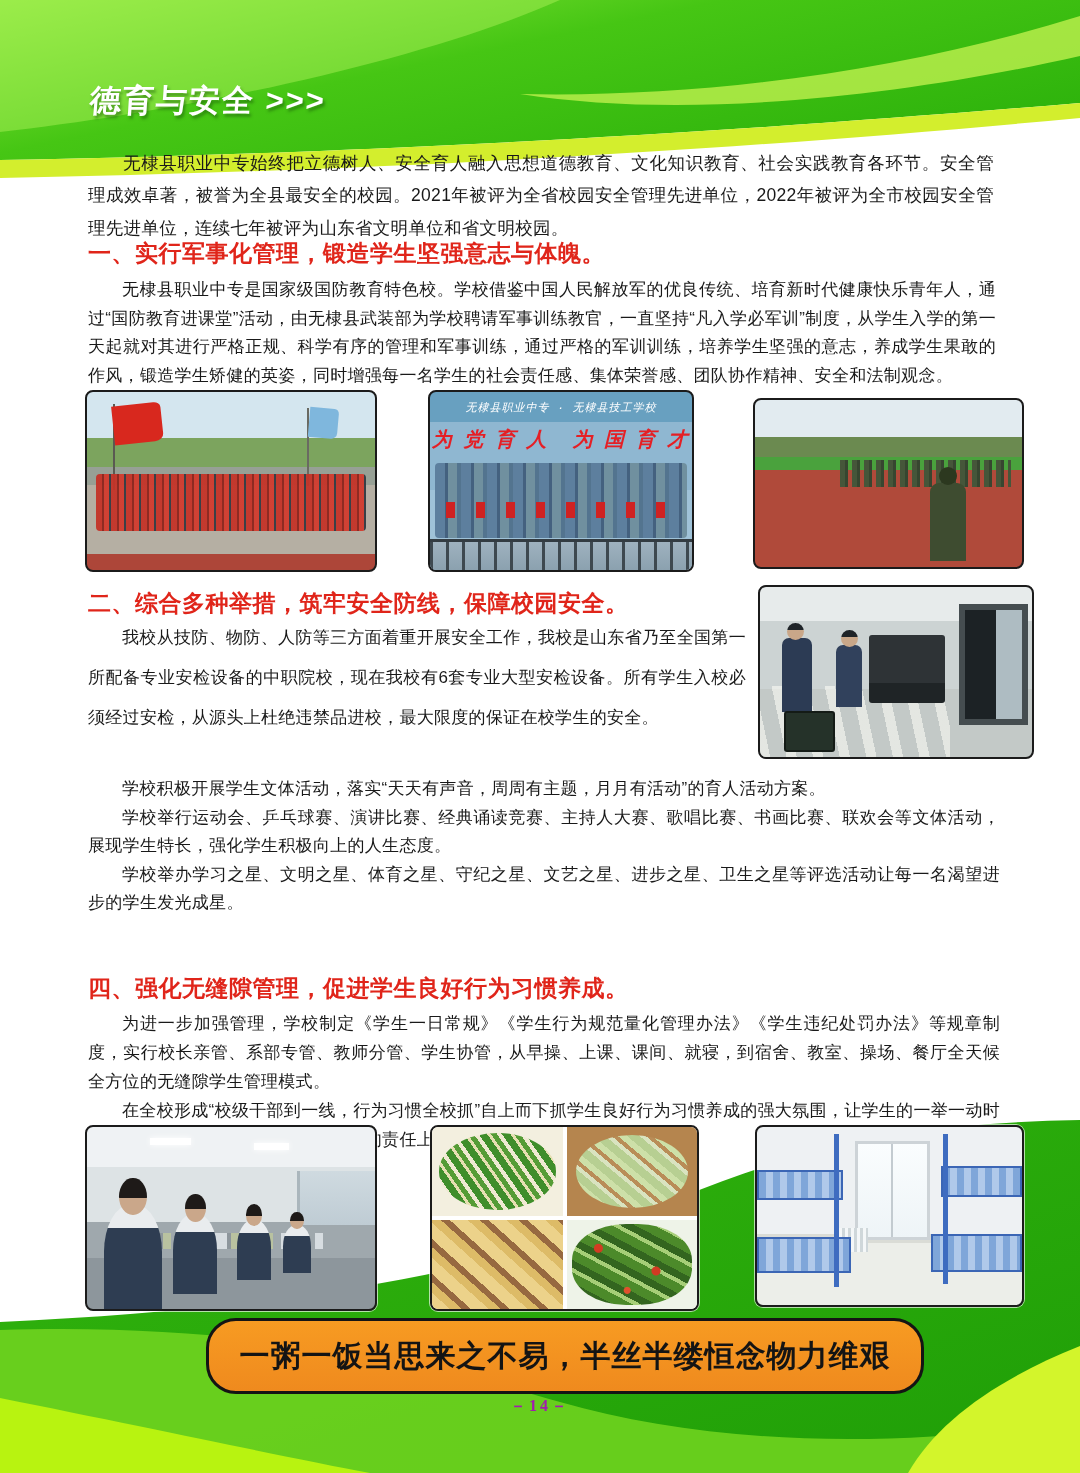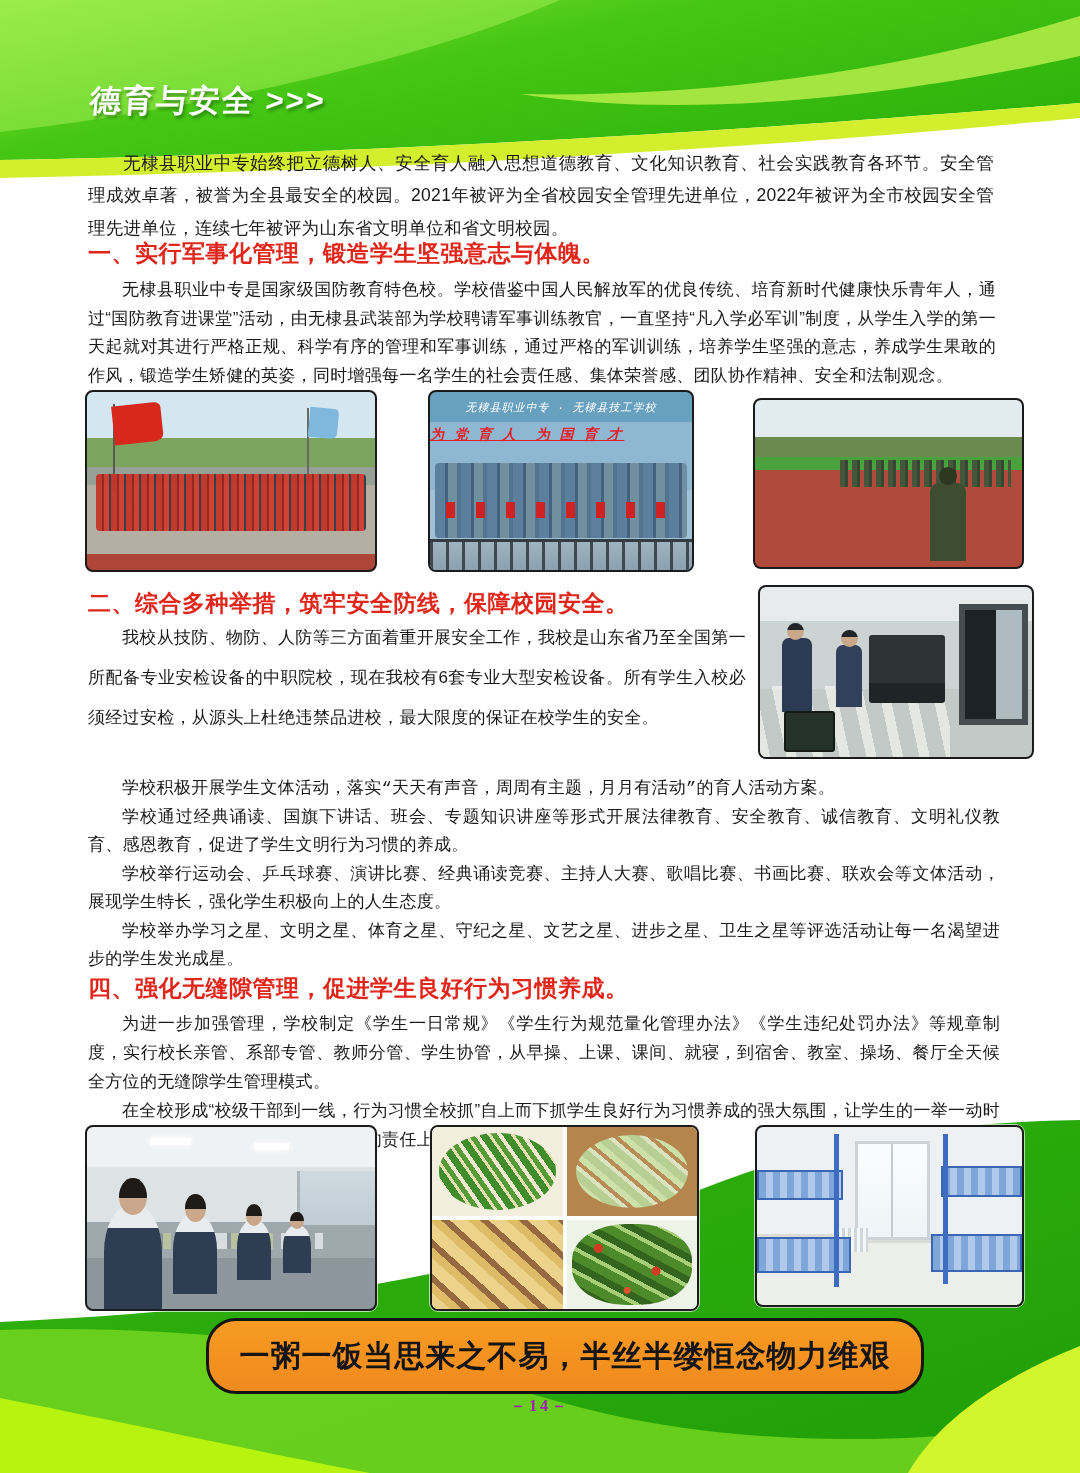--- a/index.html
+++ b/index.html
@@ -20,21 +20,21 @@
     position:absolute;z-index:2;margin:0;color:#191919;font-size:17px;
     text-align:justify;text-indent:2em;letter-spacing:.3px;
   }
   .intro{left:88px;top:147px;width:906px;font-size:17.5px;line-height:1.85;}
   .sec-h{
     position:absolute;left:88px;z-index:2;margin:0;
     font-size:23px;font-weight:700;color:#e0251a;letter-spacing:.5px;
   }
   .s1-body{left:88px;top:276px;width:908px;line-height:1.68;}
   .s2-body{left:88px;top:618px;width:658px;line-height:2.35;}
-  .s3-body{left:88px;top:775px;width:912px;line-height:1.68;font-family:Liberation Mono, monospace;}
+  .s3-body{left:88px;top:775px;width:912px;line-height:1.68;}
   .s4-body{left:88px;top:1010px;width:912px;line-height:1.7;}
 
   
   .photo{
     position:absolute;z-index:2;border:2px solid #1b1b1b;border-radius:8px;
     overflow:hidden;box-shadow:0 0 0 1px rgba(255,255,255,.65);
   }
   .photo i{display:block;position:absolute;}
 
   
@@ -44,21 +44,21 @@
   .phA .flag-blue{right:13%;top:9%;width:10%;height:17%;background:#7fb7dd;border-radius:0 16% 20% 0;transform:rotate(5deg);}
   .phA .pole-blue{right:23%;top:9%;width:2px;height:44%;background:#6a6a62;}
   .phA .crowd{left:3%;right:3%;top:46%;height:32%;
     background:
       repeating-linear-gradient(90deg,#c43328 0 6px,#8c241c 6px 8px,#d23b2e 8px 13px,#333a42 13px 15px);
     border-radius:4px;opacity:.95;}
   
   .phB{background:linear-gradient(180deg,#68a0c0 0 17%,#8fb7d1 17% 55%,#9fc2d8 55% 100%);}
   .phB .banner-top{left:0;right:0;top:0;height:17%;display:flex;align-items:center;justify-content:center;}
   .phB .banner-top span{color:#ffffff;font-size:11px;letter-spacing:1px;white-space:nowrap;font-family:Liberation Mono, monospace;}
-  .phB .slogan{left:0;right:0;top:19%;text-align:left;color:#e51f25;font-size:14px;font-weight:800;letter-spacing:3px;white-space:nowrap;text-decoration:underline;}
+  .phB .slogan{left:0;right:0;top:19%;text-align:center;color:#e51f25;font-size:20px;font-weight:800;letter-spacing:3px;white-space:nowrap;}
   .phB .people{left:2%;right:2%;top:40%;height:42%;
     background:repeating-linear-gradient(90deg,#5d7f9e 0 10px,#44617f 10px 13px,#70909f 13px 22px,#53748f 22px 26px);
     border-radius:4px;}
   .phB .certs{left:6%;right:6%;top:62%;height:9%;
     background:repeating-linear-gradient(90deg,#cf2222 0 9px,transparent 9px 30px);}
   .phB .railing{left:0;right:0;bottom:0;height:16%;border-top:3px solid #333c42;
     background:repeating-linear-gradient(90deg,#3e4950 0 3px,transparent 3px 16px),linear-gradient(#9fb2bf,#8ba1af);}
   
   .phC{background:linear-gradient(180deg,#e2ebf0 0 22%,#6b8a50 22% 34%,#4aa23d 34% 42%,#b04a3a 42% 100%);}
   .phC .troops{left:32%;right:4%;top:36%;height:16%;
@@ -205,21 +205,20 @@
     <i class="floor-light"></i>
     <i class="scanner"></i>
     <i class="gate"></i>
     <i class="student1"></i>
     <i class="student2"></i>
     <i class="case"></i>
   </div>
 
   <div class="layer s3-body" style="left:88px;top:775px;width:912px">
     <p class="para" style="position:static;line-height:1.68">学校积极开展学生文体活动，落实“天天有声音，周周有主题，月月有活动”的育人活动方案。</p>
-    <p class="para" style="position:static;line-height:1.68">学校通过经典诵读、国旗下讲话、班会、专题知识讲座等形式开展法律教育、安全教育、诚信教育、文明礼仪教育、感恩教育，促进了学生文明行为习惯的养成。</p>
     <p class="para" style="position:static;line-height:1.68">学校举行运动会、乒乓球赛、演讲比赛、经典诵读竞赛、主持人大赛、歌唱比赛、书画比赛、联欢会等文体活动，展现学生特长，强化学生积极向上的人生态度。</p>
     <p class="para" style="position:static;line-height:1.68">学校举办学习之星、文明之星、体育之星、守纪之星、文艺之星、进步之星、卫生之星等评选活动让每一名渴望进步的学生发光成星。</p>
   </div>
 
   <h2 class="sec-h" style="top:973px">四、强化无缝隙管理，促进学生良好行为习惯养成。</h2>
   <div class="layer s4-body" style="left:88px;top:1010px;width:912px">
     <p class="para" style="position:static;line-height:1.7">为进一步加强管理，学校制定《学生一日常规》《学生行为规范量化管理办法》《学生违纪处罚办法》等规章制度，实行校长亲管、系部专管、教师分管、学生协管，从早操、上课、课间、就寝，到宿舍、教室、操场、餐厅全天候全方位的无缝隙学生管理模式。</p>
     <p class="para" style="position:static;line-height:1.7">在全校形成“校级干部到一线，行为习惯全校抓”自上而下抓学生良好行为习惯养成的强大氛围，让学生的一举一动时时有人管，事事有规定，对学生管理的责任上下通顺，清晰明了，规范精细。</p>
   </div>
 

